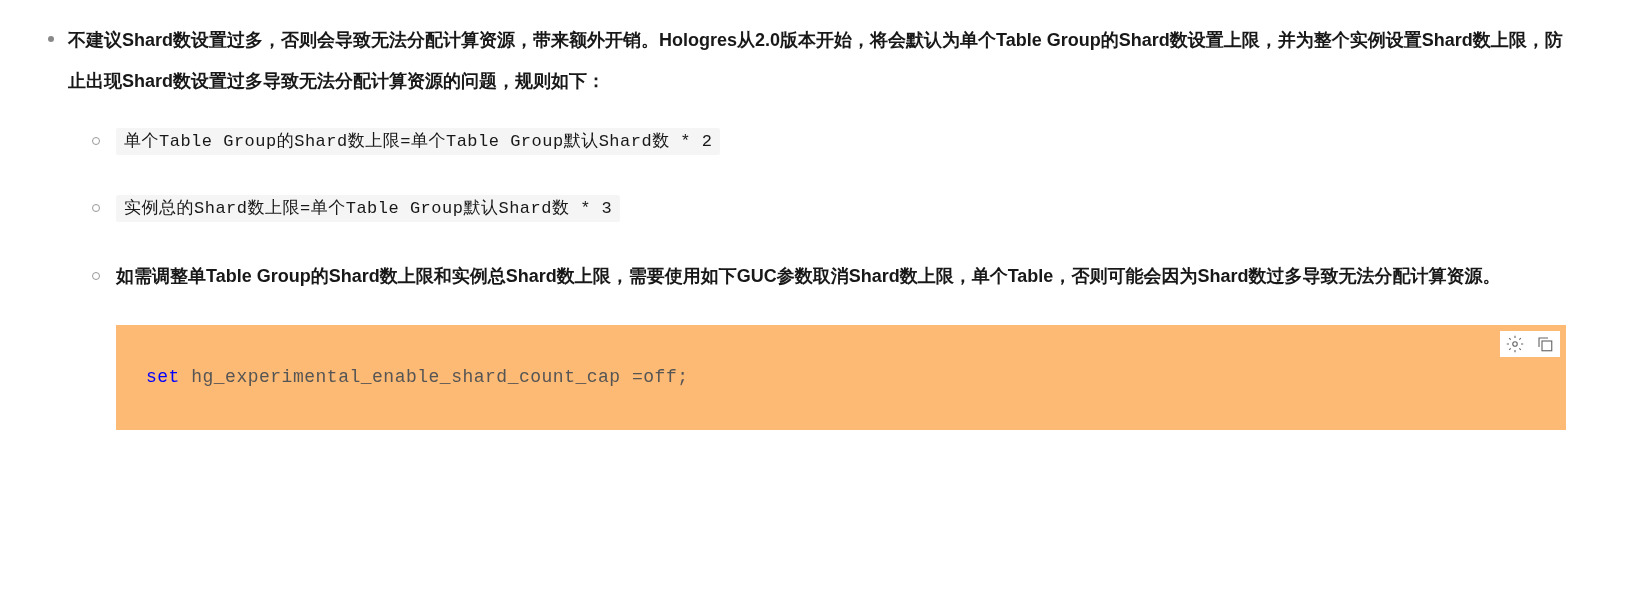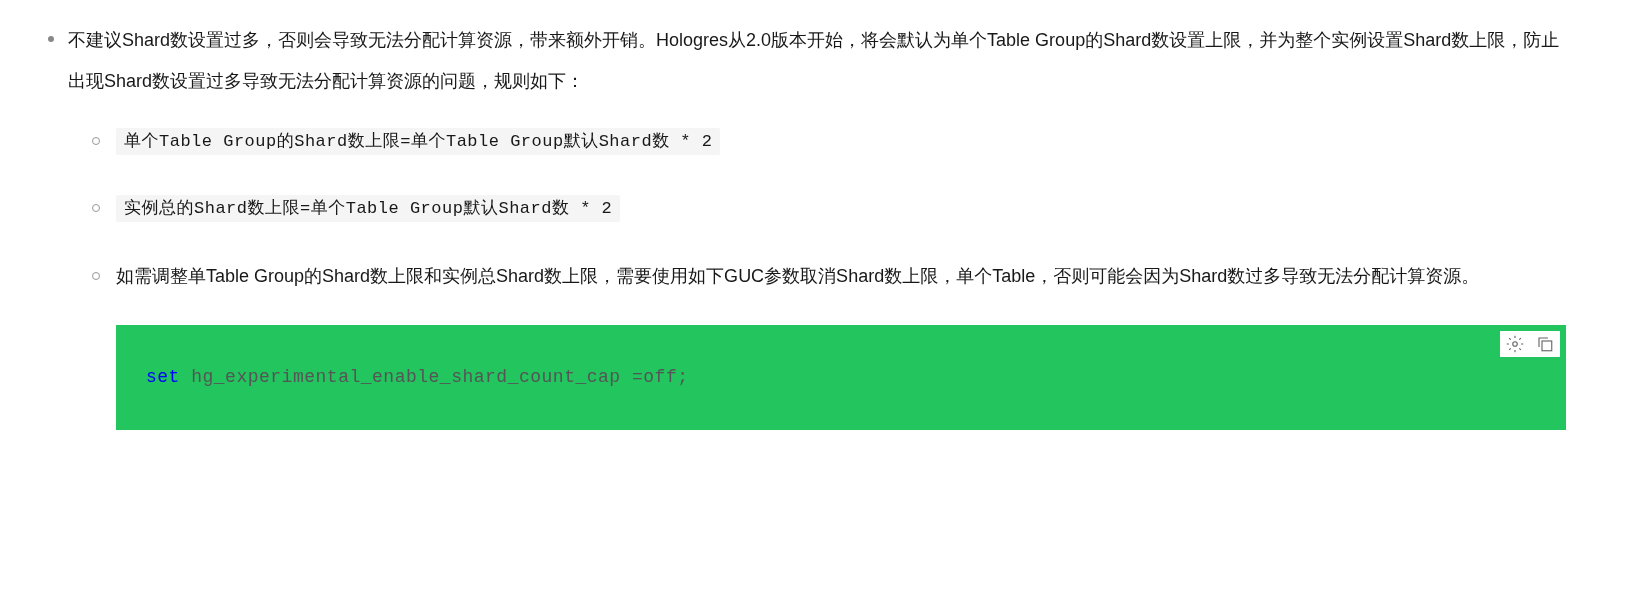--- a/index.html
+++ b/index.html
@@ -60,21 +60,21 @@
       font-size: 17px;
       letter-spacing: 0.5px;
       line-height: 1.8;
       text-align: center;
     }
     .code-container {
       position: relative;
       margin-top: 28px;
     }
     .code-block {
-      background: #22c55e;
+      background: #fdba74;
       padding: 38px 30px;
       font-family: "SFMono-Regular", Consolas, "Liberation Mono", Menlo, monospace;
       font-size: 18px;
       line-height: 1.6;
       white-space: pre;
       letter-spacing: 0.5px;
     }
     .code-block .kw {
       color: #0000ff;
     }
@@ -99,34 +99,35 @@
       display: flex;
       align-items: center;
       justify-content: center;
     }
     .toolbar-icon svg {
       width: 100%;
       height: 100%;
     }
     .para-text {
       line-height: 2.3;
+      font-weight: bold;
     }
   </style>
 </head>
 <body>
 
 <ul class="outer-list">
   <li>
     <span class="para-text">不建议Shard数设置过多，否则会导致无法分配计算资源，带来额外开销。Hologres从2.0版本开始，将会默认为单个Table Group的Shard数设置上限，并为整个实例设置Shard数上限，防止出现Shard数设置过多导致无法分配计算资源的问题，规则如下：</span>
     <ul class="inner-list">
       <li>
         <code class="inline">单个Table Group的Shard数上限=单个Table Group默认Shard数 * 2</code>
       </li>
       <li>
-        <code class="inline">实例总的Shard数上限=单个Table Group默认Shard数 * 2</code>
+        <code class="inline">实例总的Shard数上限=单个Table Group默认Shard数 * 3</code>
       </li>
       <li>
         <span class="para-text">如需调整单Table Group的Shard数上限和实例总Shard数上限，需要使用如下GUC参数取消Shard数上限，单个Table，否则可能会因为Shard数过多导致无法分配计算资源。</span>
         <div class="code-container">
           <div class="code-toolbar">
             <span class="toolbar-icon">
               <svg viewBox="0 0 24 24" fill="none" stroke="currentColor" stroke-width="1.5">
                 <circle cx="12" cy="12" r="3"></circle>
                 <path d="M12 1v3M12 20v3M4.2 4.2l2.1 2.1M17.7 17.7l2.1 2.1M1 12h3M20 12h3M4.2 19.8l2.1-2.1M17.7 6.3l2.1-2.1"></path>
               </svg>

